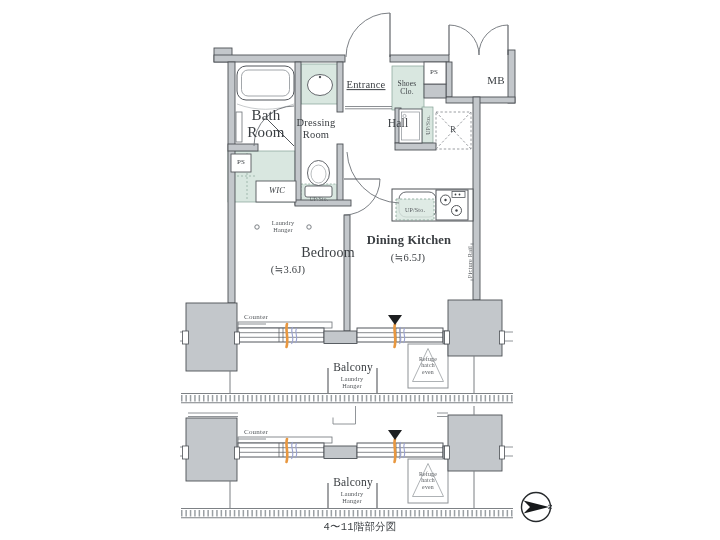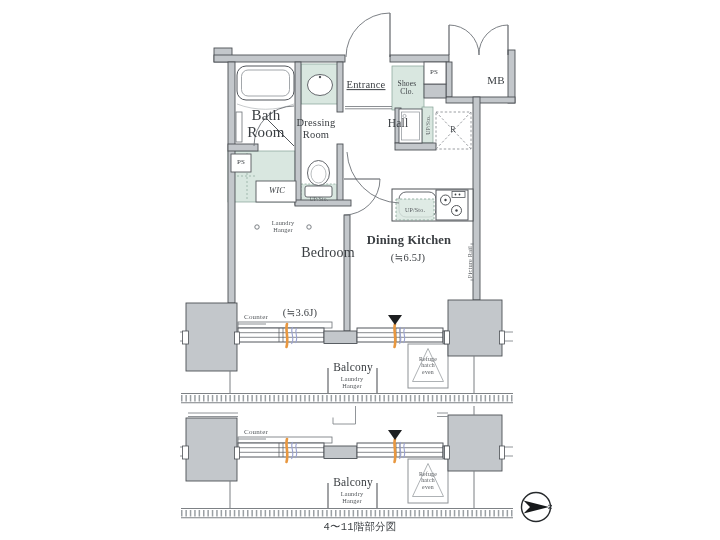--- a/index.html
+++ b/index.html
@@ -201,21 +201,21 @@
 <div class="lbl" style="left:434px;top:73px;font-size:7px;">PS</div>
 <div class="lbl" style="left:496px;top:80px;font-size:11px;">MB</div>
 <div class="lbl" style="left:370px;top:123px;font-size:11.5px;margin-left:28px;">Hall</div>
 <div class="lbl" style="left:241px;top:163px;font-size:7px;">PS</div>
 <div class="lbl" style="left:277px;top:191px;font-size:8.5px;font-style:italic;">WIC</div>
 <div class="lbl dim" style="left:283px;top:226px;font-size:6.3px;">
   <span class="l">Laundry</span>
   <span class="l">Hanger</span>
 </div>
 <div class="lbl" style="left:288px;top:253px;font-size:14px;margin-left:40px;">Bedroom</div>
-<div class="lbl" style="left:300px;top:270px;font-size:10.5px;margin-top:43px;">(≒3.6J)</div>
+<div class="lbl" style="left:288px;top:270px;font-size:10.5px;">(≒3.6J)</div>
 <div class="lbl" style="left:409px;top:240px;font-size:12.5px;font-weight:bold;">Dining Kitchen</div>
 <div class="lbl" style="left:408px;top:258px;font-size:10.5px;">(≒6.5J)</div>
 <div class="lbl dim" style="left:415px;top:210px;font-size:6px;">UP/Sto.</div>
 <div class="lbl" style="left:453px;top:130px;font-size:8px;">R</div>
 <div class="lbl v dim" style="left:470px;top:262px;font-size:6.3px;">Picture Rail</div>
 <div class="lbl v dim" style="left:427.5px;top:125px;font-size:5.8px;">UP/Sto.</div>
 <div class="lbl dim" style="left:319px;top:199px;font-size:5.5px;">UP/Sto.</div>
 
 <div class="lbl dim" style="left:256px;top:318px;font-size:7px;">Counter</div>
 <div class="lbl" style="left:353px;top:367px;font-size:11.5px;">Balcony</div>

